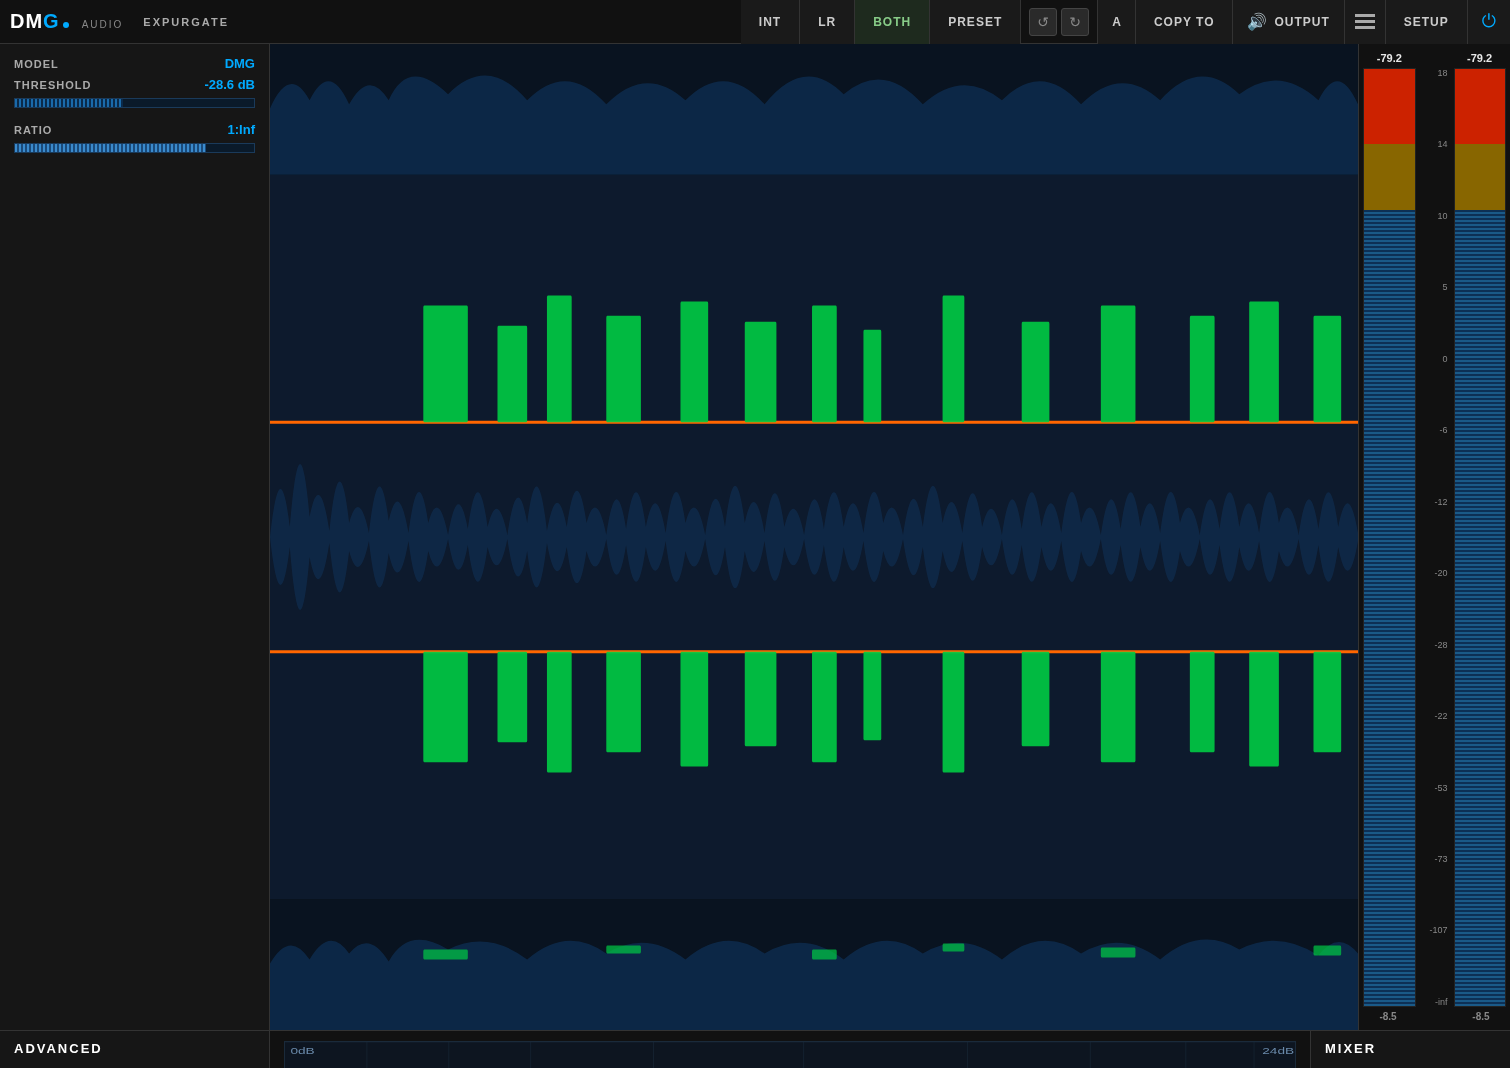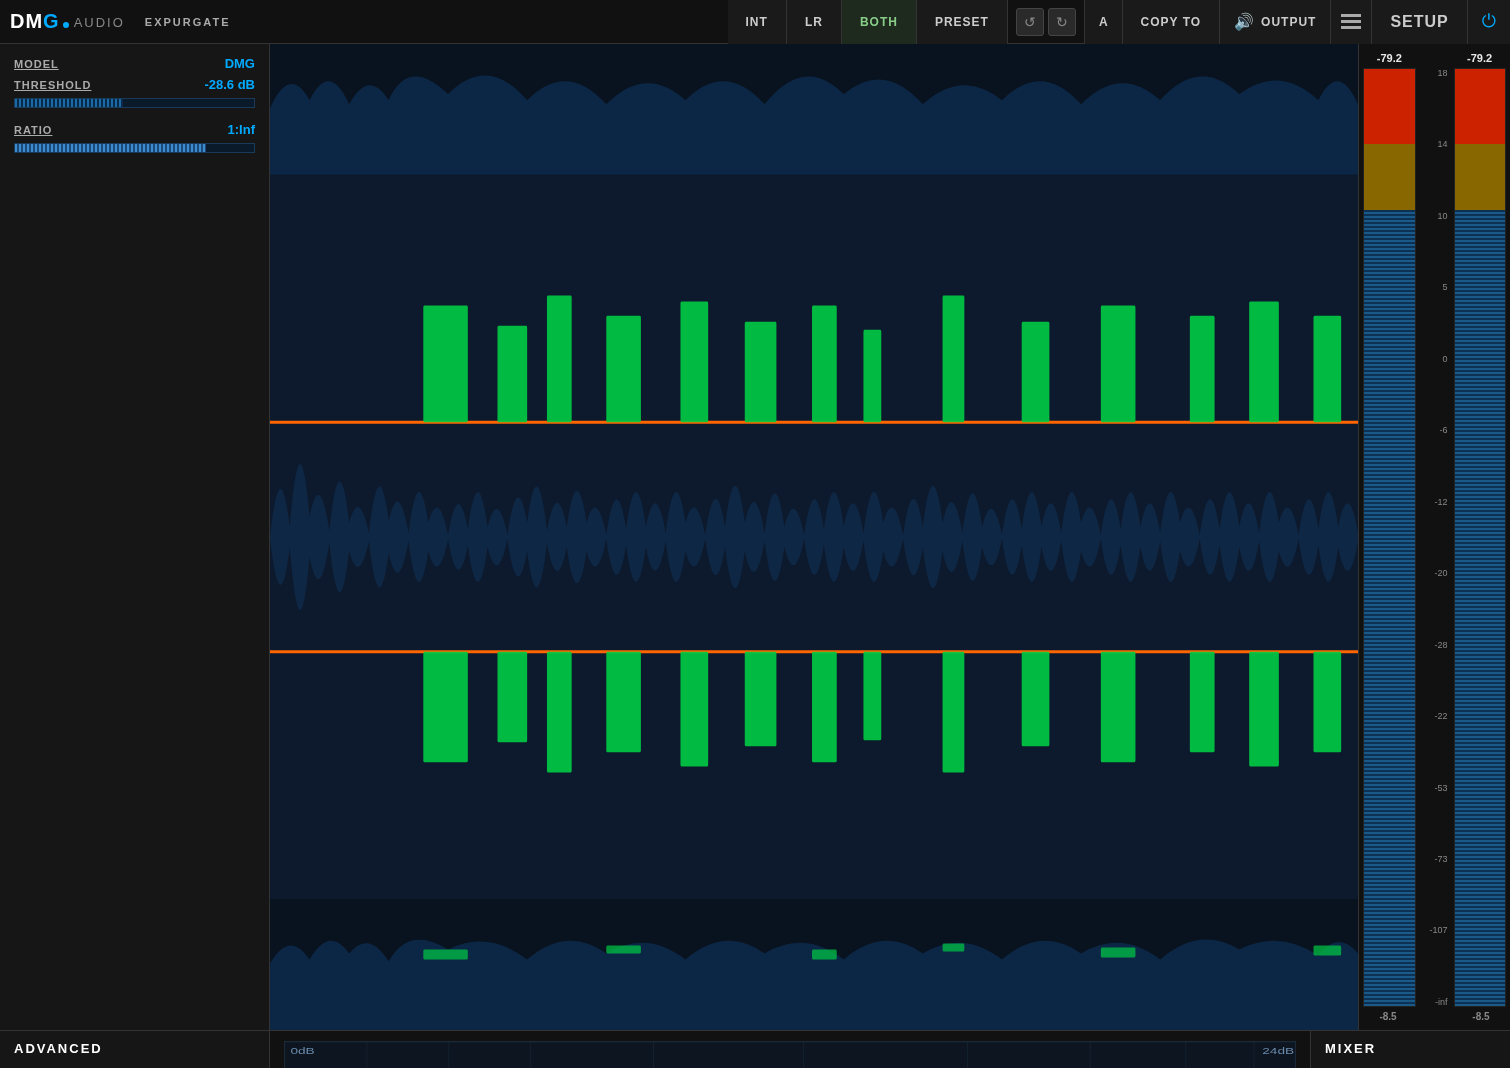--- a/index.html
+++ b/index.html
@@ -29,23 +29,23 @@
       height: 100%;
     }
     .logo-dmg {
       font-weight: 900;
       font-size: 20px;
       color: #fff;
       letter-spacing: 1px;
     }
     .logo-dmg span { color: #00aaff; }
     .logo-audio {
-      font-size: 13px;
+      font-size: 10px;
       color: #888;
-      margin-left: 2px;
+      margin-left: 10px;
       letter-spacing: 2px;
       text-transform: uppercase;
       align-self: flex-end;
       margin-bottom: 4px;
     }
     .product-name {
       font-size: 11px;
       color: #aaa;
       margin-left: 10px;
       letter-spacing: 2px;
@@ -141,21 +141,21 @@
       background: #1a1a1a;
       cursor: pointer;
     }
     .lines-icon { display: flex; flex-direction: column; gap: 3px; }
     .lines-icon span { display: block; width: 20px; height: 3px; background: #aaa; }
     .setup-btn {
       height: 44px;
       padding: 0 18px;
       display: flex;
       align-items: center;
-      font-size: 16px;
+      font-size: 12px;
       font-weight: bold;
       color: #ccc;
       letter-spacing: 1px;
       border-right: 1px solid #333;
       background: #1a1a1a;
       cursor: pointer;
       text-transform: uppercase;
     }
     .power-btn {
       height: 44px;
@@ -188,21 +188,20 @@
       justify-content: space-between;
       align-items: center;
       margin-bottom: 6px;
     }
     .param-label {
       font-size: 11px;
       font-weight: bold;
       color: #aaa;
       letter-spacing: 1px;
       text-transform: uppercase;
-      text-decoration: underline;
     }
     .param-value {
       font-size: 13px;
       font-weight: bold;
       color: #00aaff;
     }
     .slider-track {
       width: 100%;
       height: 10px;
       background: #0a1a2a;

